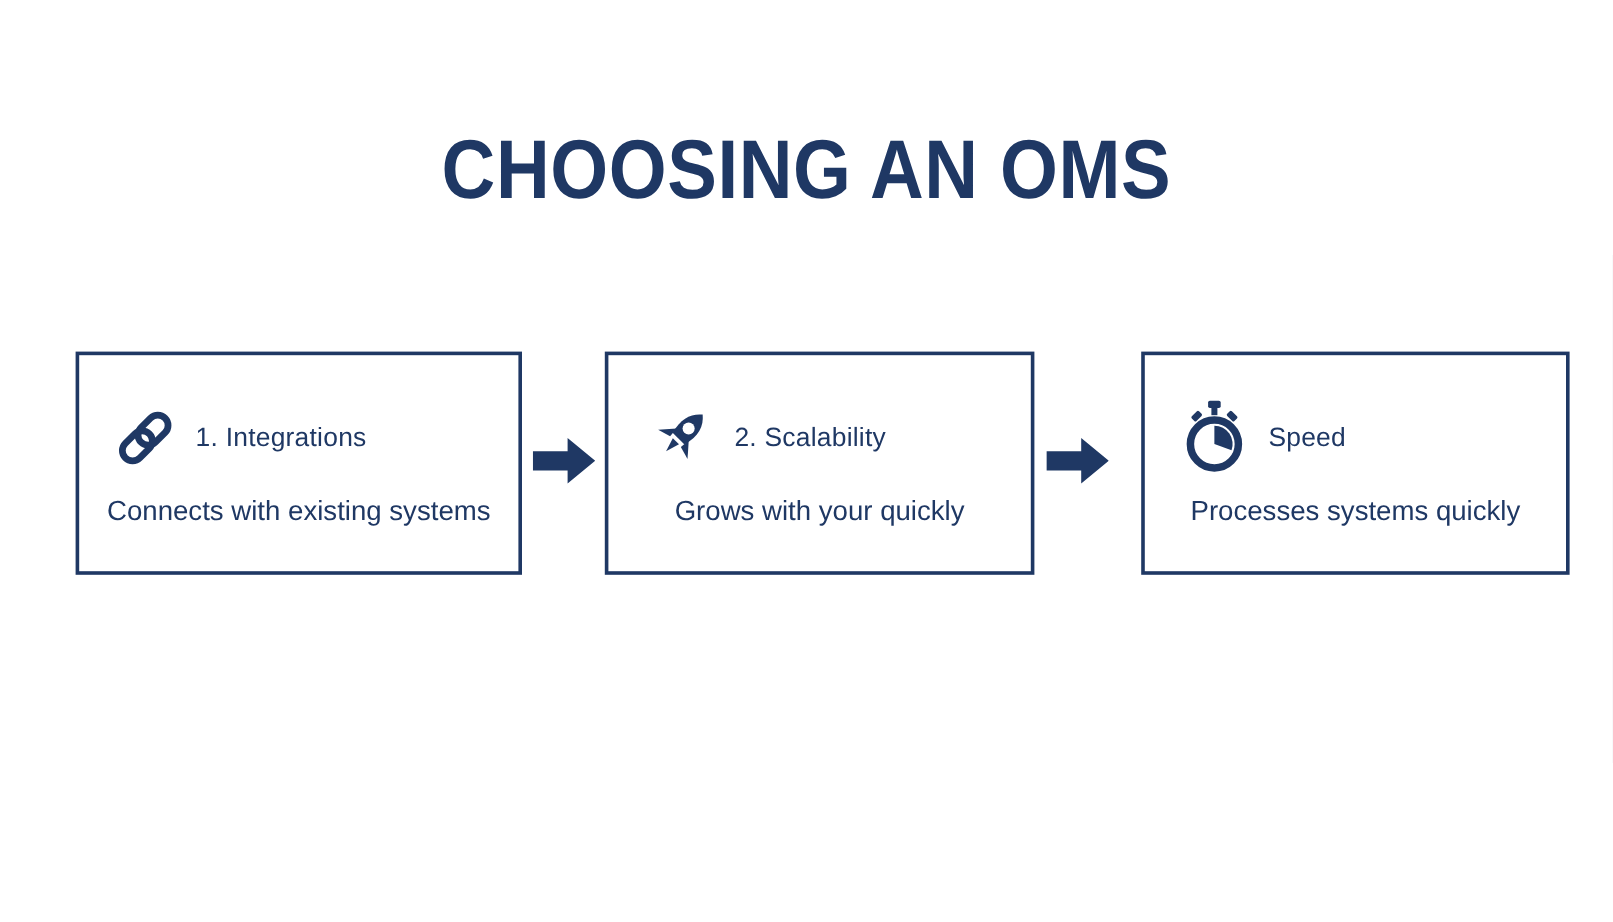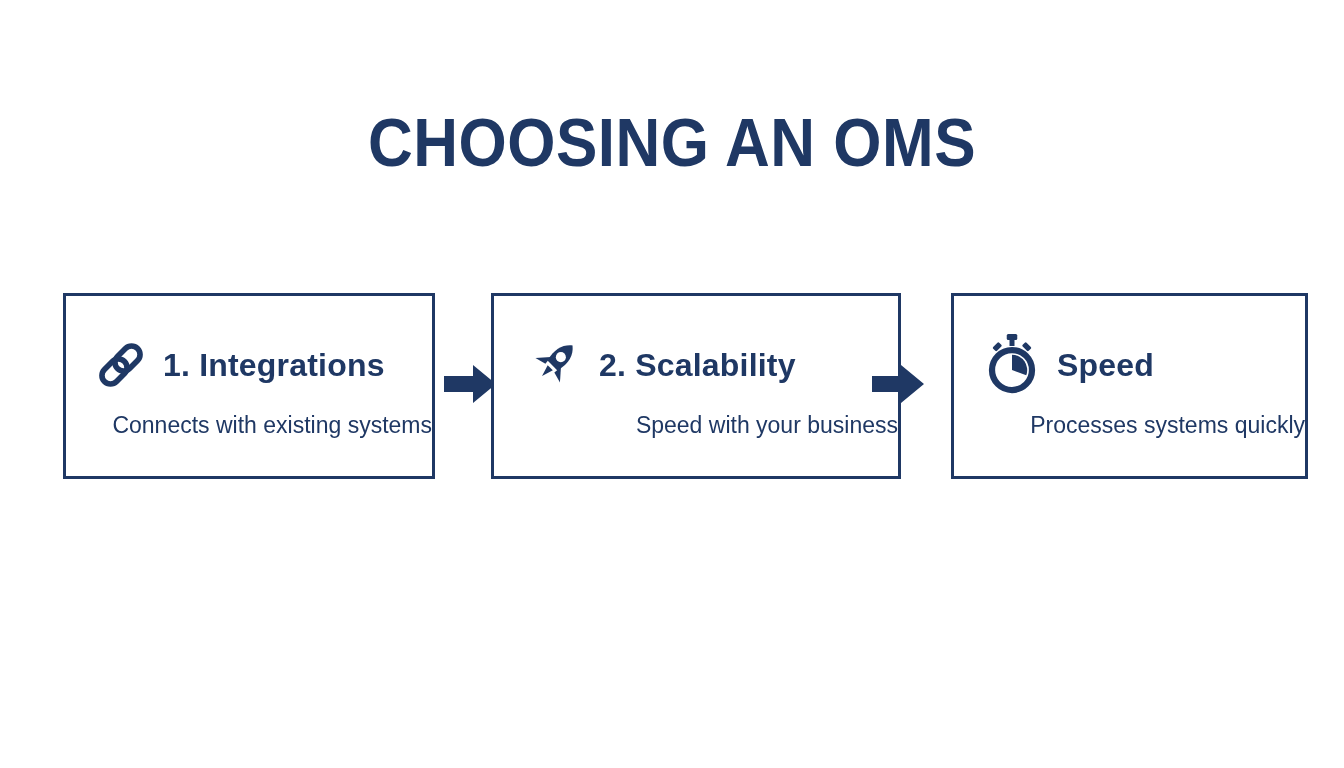--- a/index.html
+++ b/index.html
@@ -37,48 +37,48 @@
     white-space: nowrap;
   }
   .step-card {
     position: absolute;
     top: 293px;
     height: 186px;
     border: 3px solid var(--navy, #1f3864);
     background: var(--background, #ffffff);
   }
   .step-card.card-1 { left: 63px;  width: 372px; }
-  .step-card.card-2 { left: 491px; width: 410px; }
+  .step-card.card-2 { left: 504px; width: 358px; }
   .step-card.card-3 { left: 951px; width: 357px; }
 
   .step-header {
     display: flex;
     align-items: center;
     gap: 15px;
     margin-top: 36px;
     padding-left: 28px;
     height: 66px;
   }
   .step-icon {
     flex: 0 0 auto;
     display: flex;
     align-items: center;
     justify-content: center;
   }
   .step-icon svg { display: block; }
   .step-heading {
-    font-size: 32px;
-    font-weight: 700;
+    font-size: 22px;
+    font-weight: 400;
     color: var(--navy, #1f3864);
     white-space: nowrap;
     letter-spacing: 0.2px;
   }
   .step-description {
     margin-top: 14px;
-    text-align: right;
+    text-align: center;
     font-size: 23px;
     font-weight: 400;
     color: var(--navy, #1f3864);
     white-space: nowrap;
   }
   .flow-arrow {
     position: absolute;
     top: 362px;
     width: 52px;
     height: 44px;
@@ -124,21 +124,21 @@
             <path d="M12 1.3 C14.9 3.7 16.1 7.1 14.7 12.3 L9.3 12.3 C7.9 7.1 9.1 3.7 12 1.3 Z"></path>
             <circle cx="12" cy="7.7" r="1.95" fill="#ffffff"></circle>
             <path d="M9.25 10.4 L5.3 14.9 L9.55 13.7 Z"></path>
             <path d="M14.75 10.4 L18.7 14.9 L14.45 13.7 Z"></path>
             <path d="M10.6 13.5 L12 18 L13.4 13.5 Z"></path>
           </g>
         </svg>
       </span>
       <span class="step-heading">2. Scalability</span>
     </div>
-    <div class="step-description">Speed with your business</div>
+    <div class="step-description">Grows with your quickly</div>
   </div>
 
   <span class="flow-arrow arrow-2">
     <svg viewBox="0 0 52 44" fill="currentColor">
       <polygon points="0,14 29,14 29,3 52,22 29,41 29,30 0,30"></polygon>
     </svg>
   </span>
 
   <div class="step-card card-3">
     <div class="step-header">

